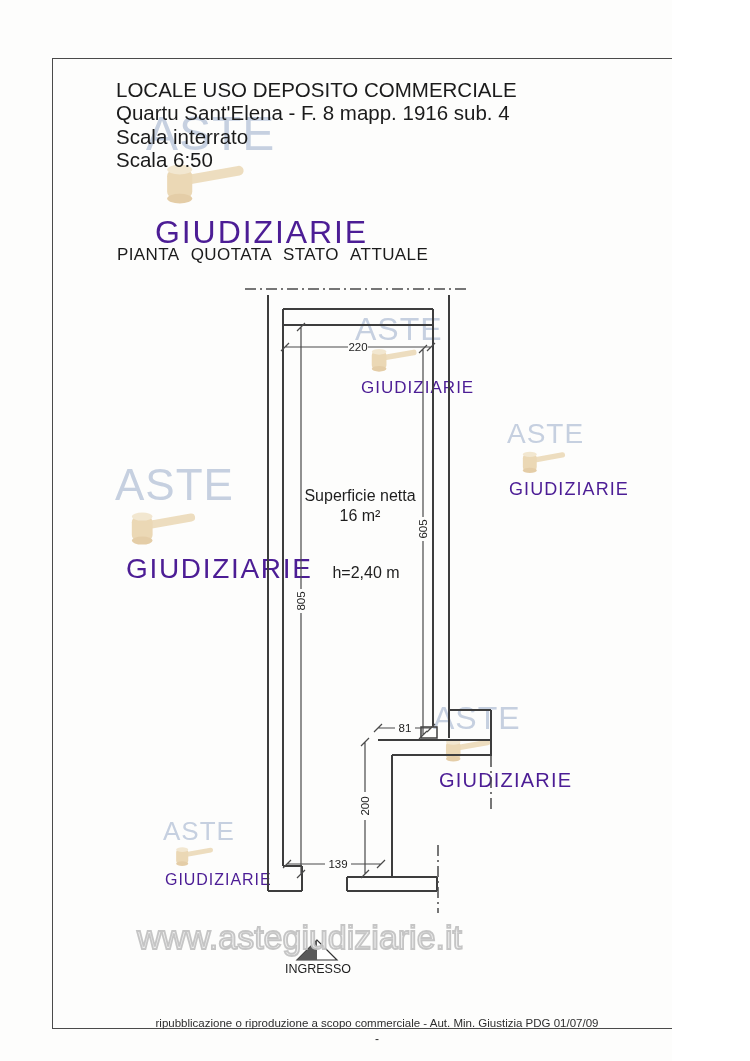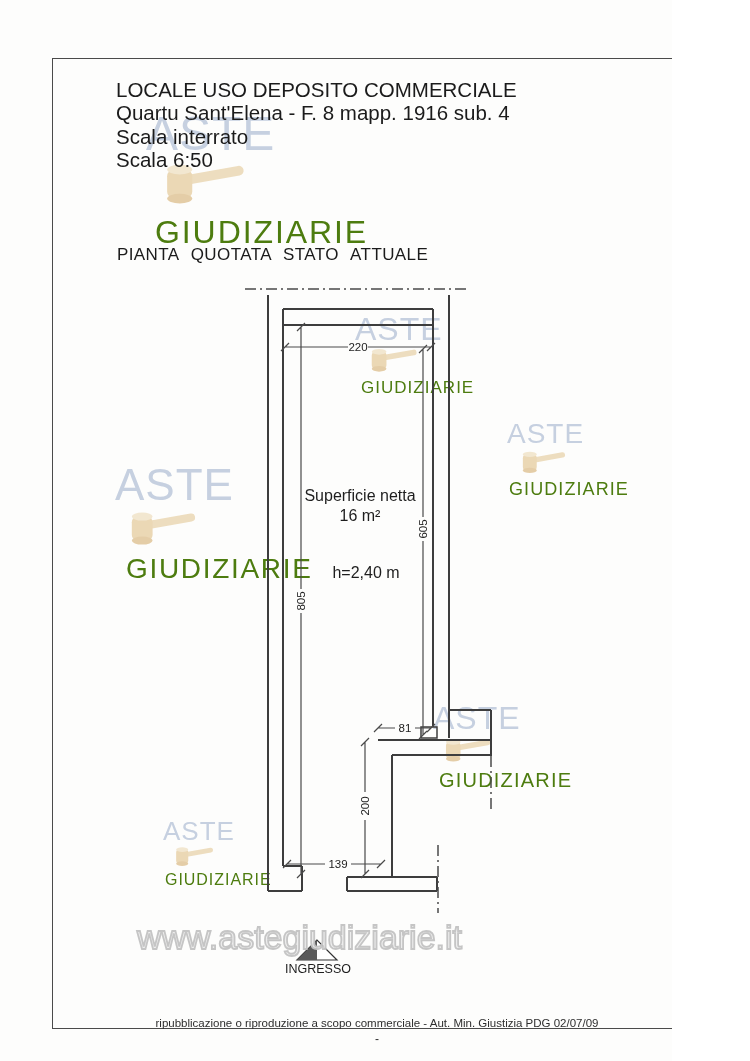--- a/index.html
+++ b/index.html
@@ -13,21 +13,21 @@
     position:absolute; left:52px; top:58px; width:650px; height:969px;
     border:1.6px solid #4a4a4a; z-index:2;
   }
   
   .header{position:absolute; left:116px; top:78px; z-index:3; line-height:23.4px; font-size:20.5px;}
   .plan-title{position:absolute; left:117px; top:245px; z-index:3; font-size:17px; word-spacing:7px; letter-spacing:.4px;}
   
   .wm{position:absolute; z-index:1; line-height:1; white-space:nowrap;}
   .wm-row{display:flex; align-items:flex-start;flex-direction:column;}
   .wm-aste{color:#c6d0e0; letter-spacing:1px;}
-  .wm-giud{display:block; color:#4d7c0f; letter-spacing:.06em;text-align:right;}
+  .wm-giud{display:block; color:#4c1d95; letter-spacing:.06em;text-align:right;}
   .gavel{opacity:.8; margin-left:4px;}
   .wm-url{
     position:absolute; left:137px; top:918px; z-index:5;
     font-size:34px; letter-spacing:0px; white-space:nowrap;
     color:#ededed; -webkit-text-stroke:1.8px #c3c3c3; opacity:.95;text-align:right;
   }
   
   .plan{position:absolute; left:0; top:0; z-index:4; pointer-events:none;
         font-family:"Liberation Sans", sans-serif;}
   
@@ -177,15 +177,15 @@
 
     <g>
       <polygon points="317,940 297,960 337,960" fill="#ffffff" stroke="#333333" stroke-width="1.2"></polygon>
       <polygon points="317,940 297,960 317,960" fill="#5a5a5a"></polygon>
       <text x="318" y="973" text-anchor="middle" font-size="12.5" fill="#1e1e1e">INGRESSO</text>
     </g>
   </svg>
 
   <div class="wm-url">www.astegiudiziarie.it</div>
 
-  <div class="footer-line f2">ripubblicazione o riproduzione a scopo commerciale - Aut. Min. Giustizia PDG 02/07/09</div>
+  <div class="footer-line f2">ripubblicazione o riproduzione a scopo commerciale - Aut. Min. Giustizia PDG 01/07/09</div>
   <div class="footer-line fmark">-</div>
 </div>
 
 </body></html>

